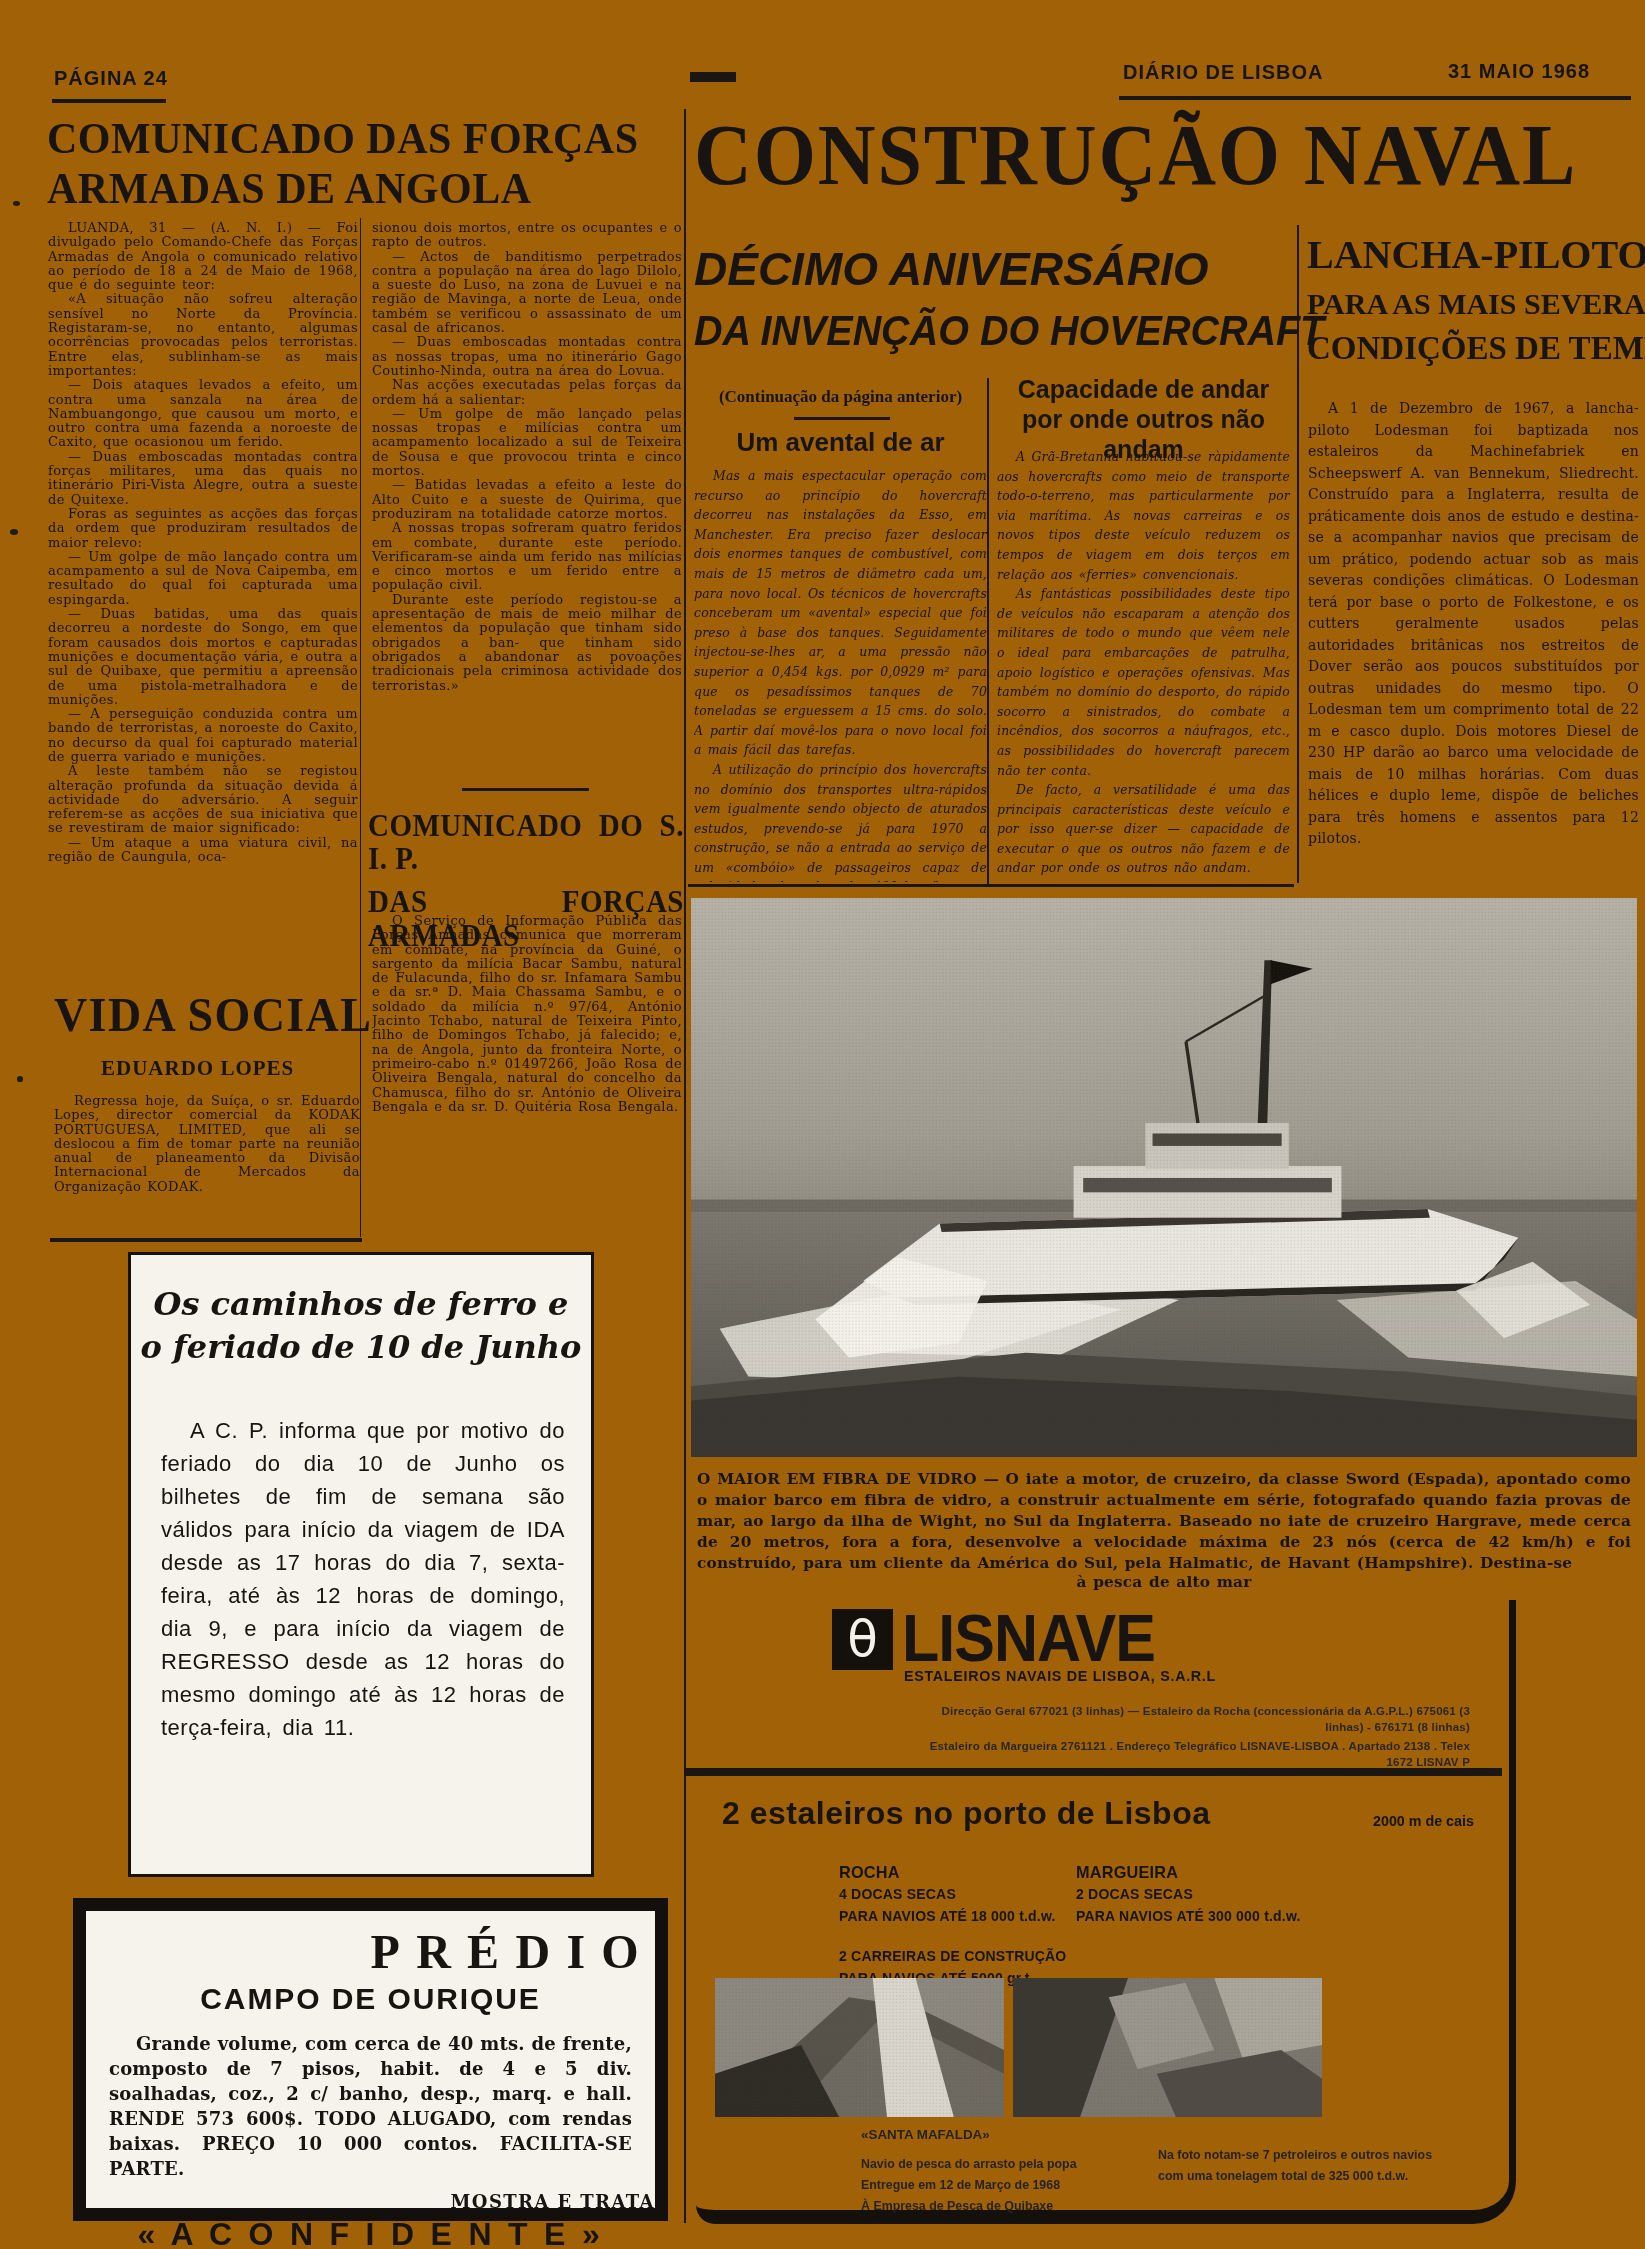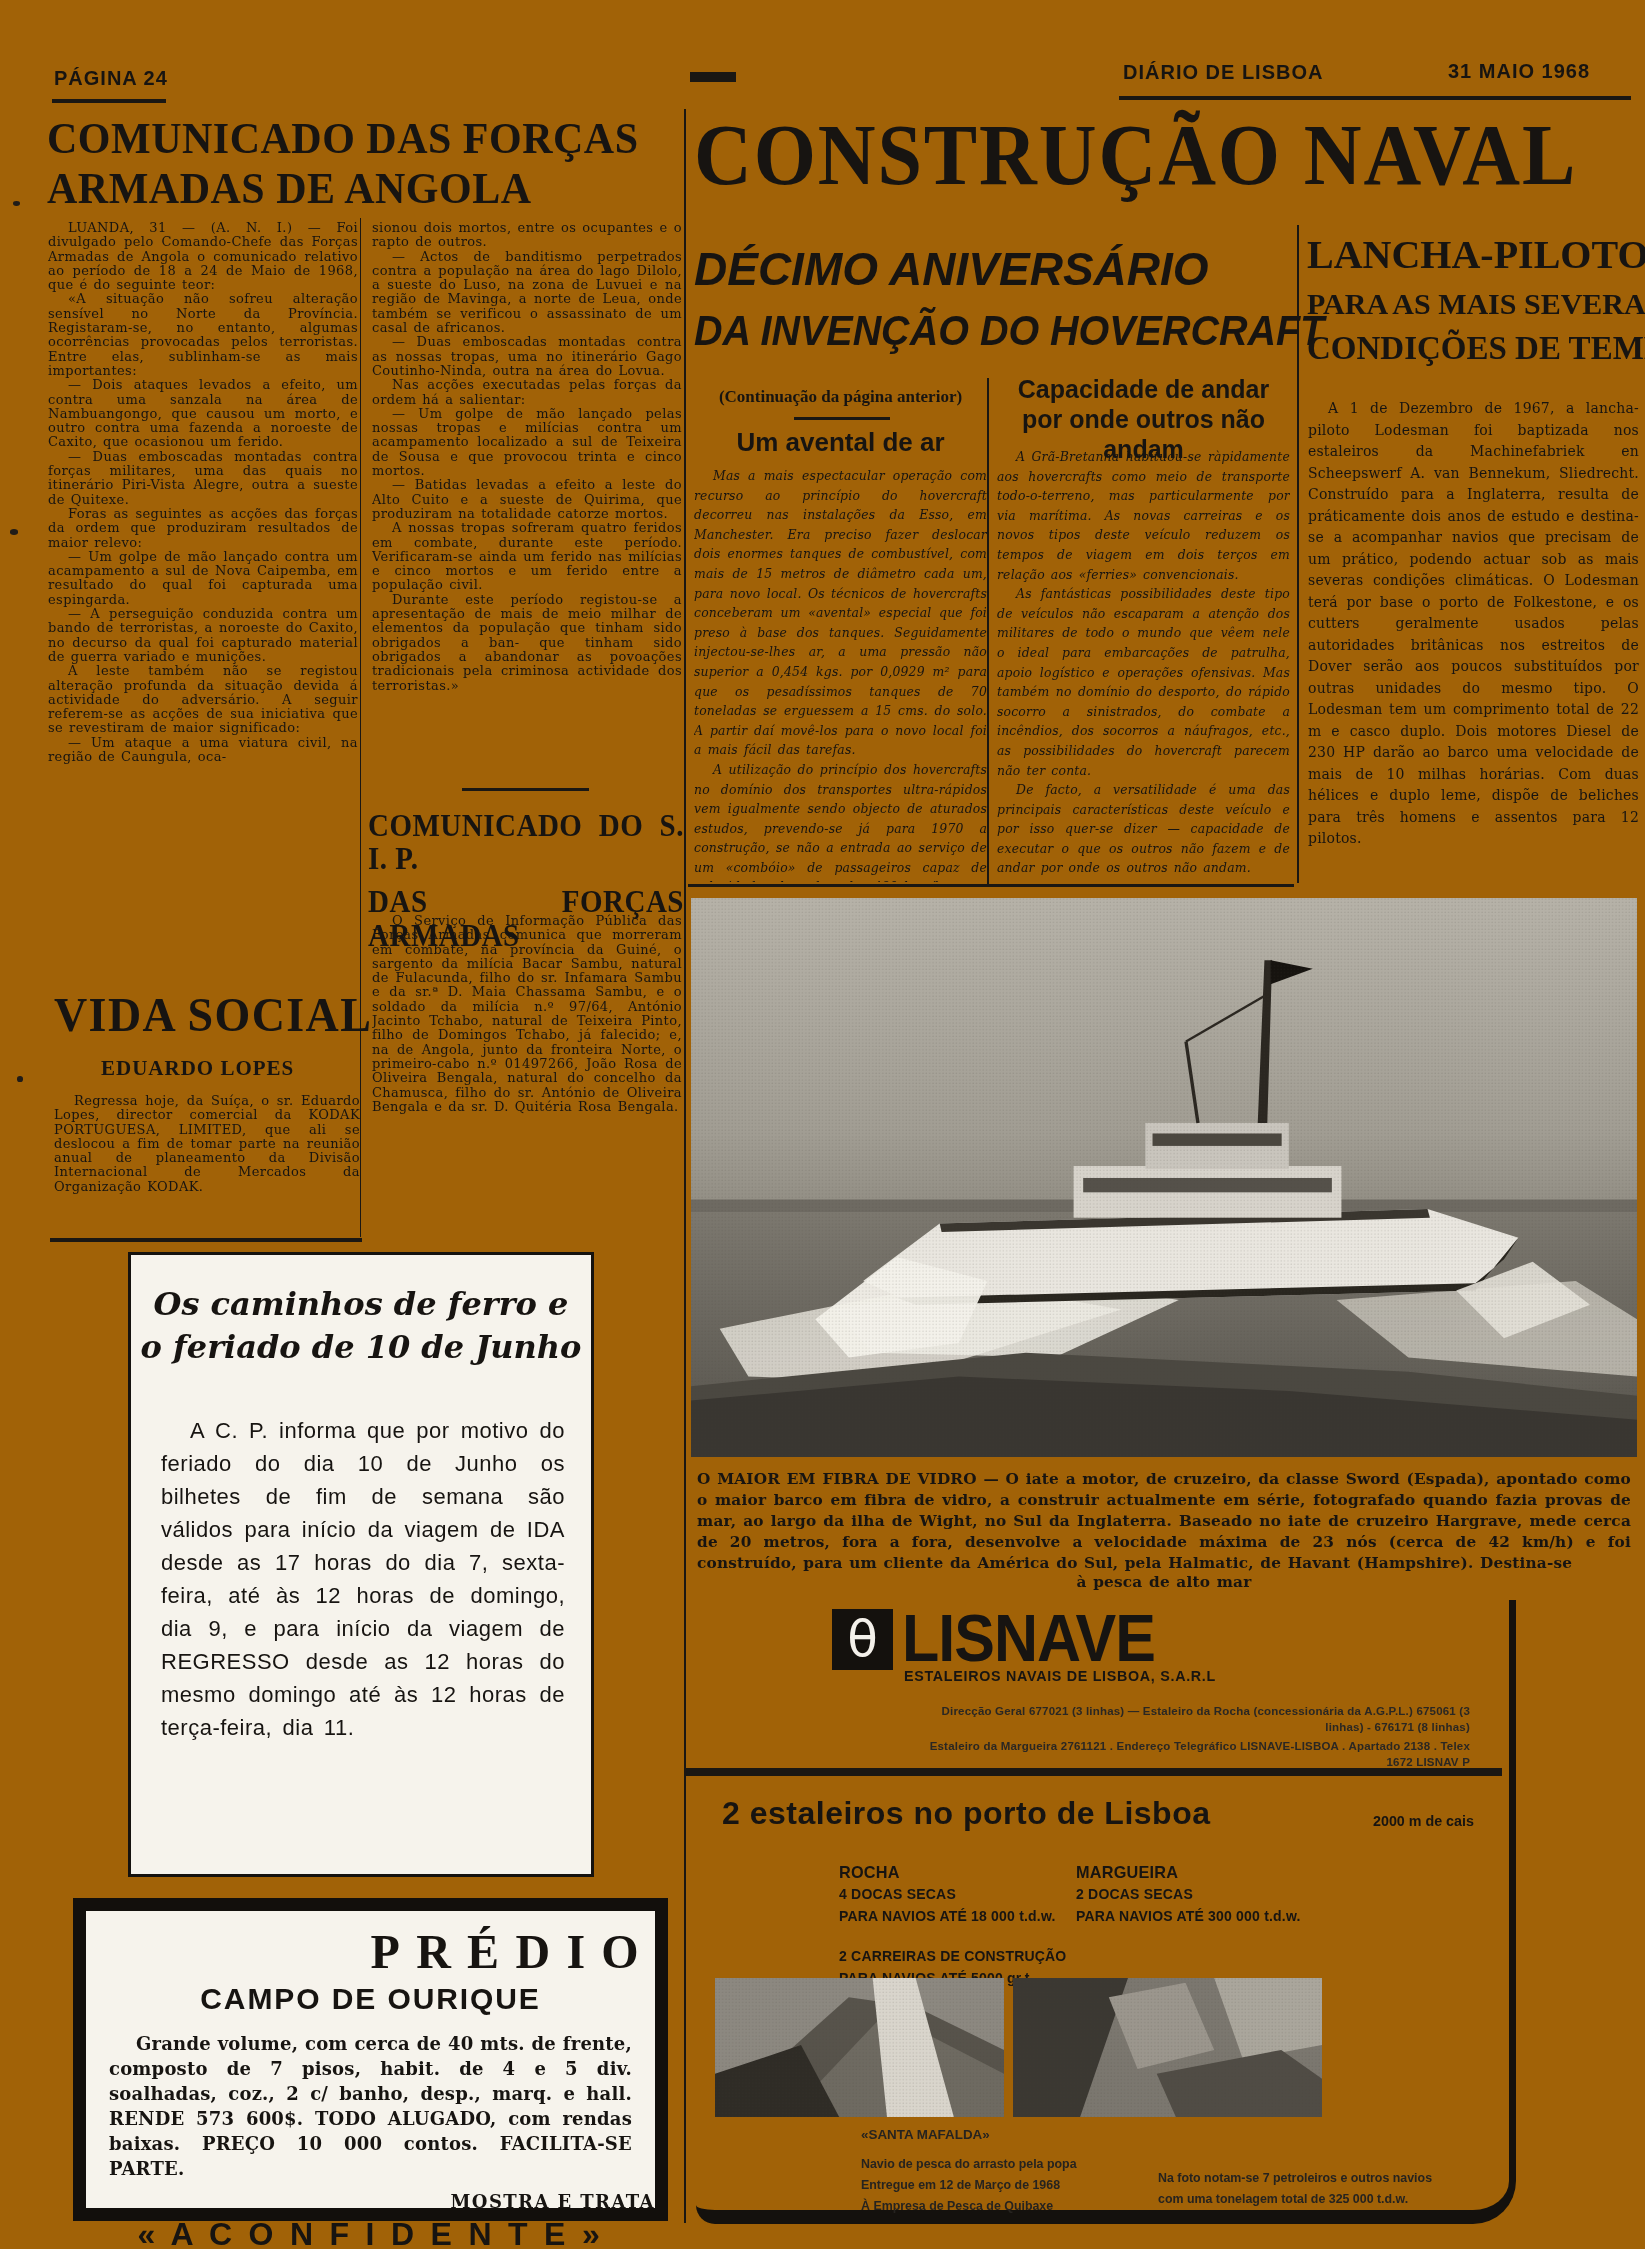--- a/index.html
+++ b/index.html
@@ -67,20 +67,21 @@
     <div>ARMADAS DE ANGOLA</div>
   </div>
 
   <div class="abs news-body" style="left:48px;top:221px;width:310px;height:746px;">
     <p>LUANDA, 31 — (A. N. I.) — Foi divulgado pelo Comando-Chefe das Forças Armadas de Angola o comunicado relativo ao período de 18 a 24 de Maio de 1968, que é do seguinte teor:</p>
     <p>«A situação não sofreu alteração sensível no Norte da Província. Registaram-se, no entanto, algumas ocorrências provocadas pelos terroristas. Entre elas, sublinham-se as mais importantes:</p>
     <p>— Dois ataques levados a efeito, um contra uma sanzala na área de Nambuangongo, que causou um morto, e outro contra uma fazenda a noroeste de Caxito, que ocasionou um ferido.</p>
     <p>— Duas emboscadas montadas contra forças militares, uma das quais no itinerário Piri-Vista Alegre, outra a sueste de Quitexe.</p>
     <p>Foras as seguintes as acções das forças da ordem que produziram resultados de maior relevo:</p>
     <p>— Um golpe de mão lançado contra um acampamento a sul de Nova Caipemba, em resultado do qual foi capturada uma espingarda.</p>
+    <p>— Duas batidas, uma das quais decorreu a nordeste do Songo, em que foram causados dois mortos e capturadas munições e documentação vária, e outra a sul de Quibaxe, que permitiu a apreensão de uma pistola-metralhadora e de munições.</p>
     <p>— A perseguição conduzida contra um bando de terroristas, a noroeste do Caxito, no decurso da qual foi capturado material de guerra variado e munições.</p>
     <p>A leste também não se registou alteração profunda da situação devida á actividade do adversário. A seguir referem-se as acções de sua iniciativa que se revestiram de maior significado:</p>
     <p>— Um ataque a uma viatura civil, na região de Caungula, oca-</p>
   </div>
 
   <div class="abs news-body" style="left:372px;top:221px;width:310px;height:557px;">
     <p style="text-indent:0;">sionou dois mortos, entre os ocupantes e o rapto de outros.</p>
     <p>— Actos de banditismo perpetrados contra a população na área do lago Dilolo, a sueste do Luso, na zona de Luvuei e na região de Mavinga, a norte de Leua, onde também se verificou o assassinato de um casal de africanos.</p>
     <p>— Duas emboscadas montadas contra as nossas tropas, uma no itinerário Gago Coutinho-Ninda, outra na área do Lovua.</p>
     <p>Nas acções executadas pelas forças da ordem há a salientar:</p>
@@ -263,20 +264,20 @@
         <rect width="645" height="290" fill="url(#dots)"></rect>
       </svg>
     </div>
 
     <div class="abs lis-cap" style="left:165px;top:524px;">
       <div style="font-size:13.4px;">«SANTA MAFALDA»</div>
       <div style="margin-top:8.6px;">Navio de pesca do arrasto pela popa</div>
       <div>Entregue em 12 de Março de 1968</div>
       <div>À Empresa de Pesca de Quibaxe</div>
     </div>
-    <div class="abs lis-cap" style="left:462px;top:568px;">
+    <div class="abs lis-cap" style="left:462px;top:545px;">
       <div>Na foto notam-se 7 petroleiros e outros navios</div>
       <div>com uma tonelagem total de 325 000 t.d.w.</div>
     </div>
   </div>
 
 </div>
 
 
 </body></html>

